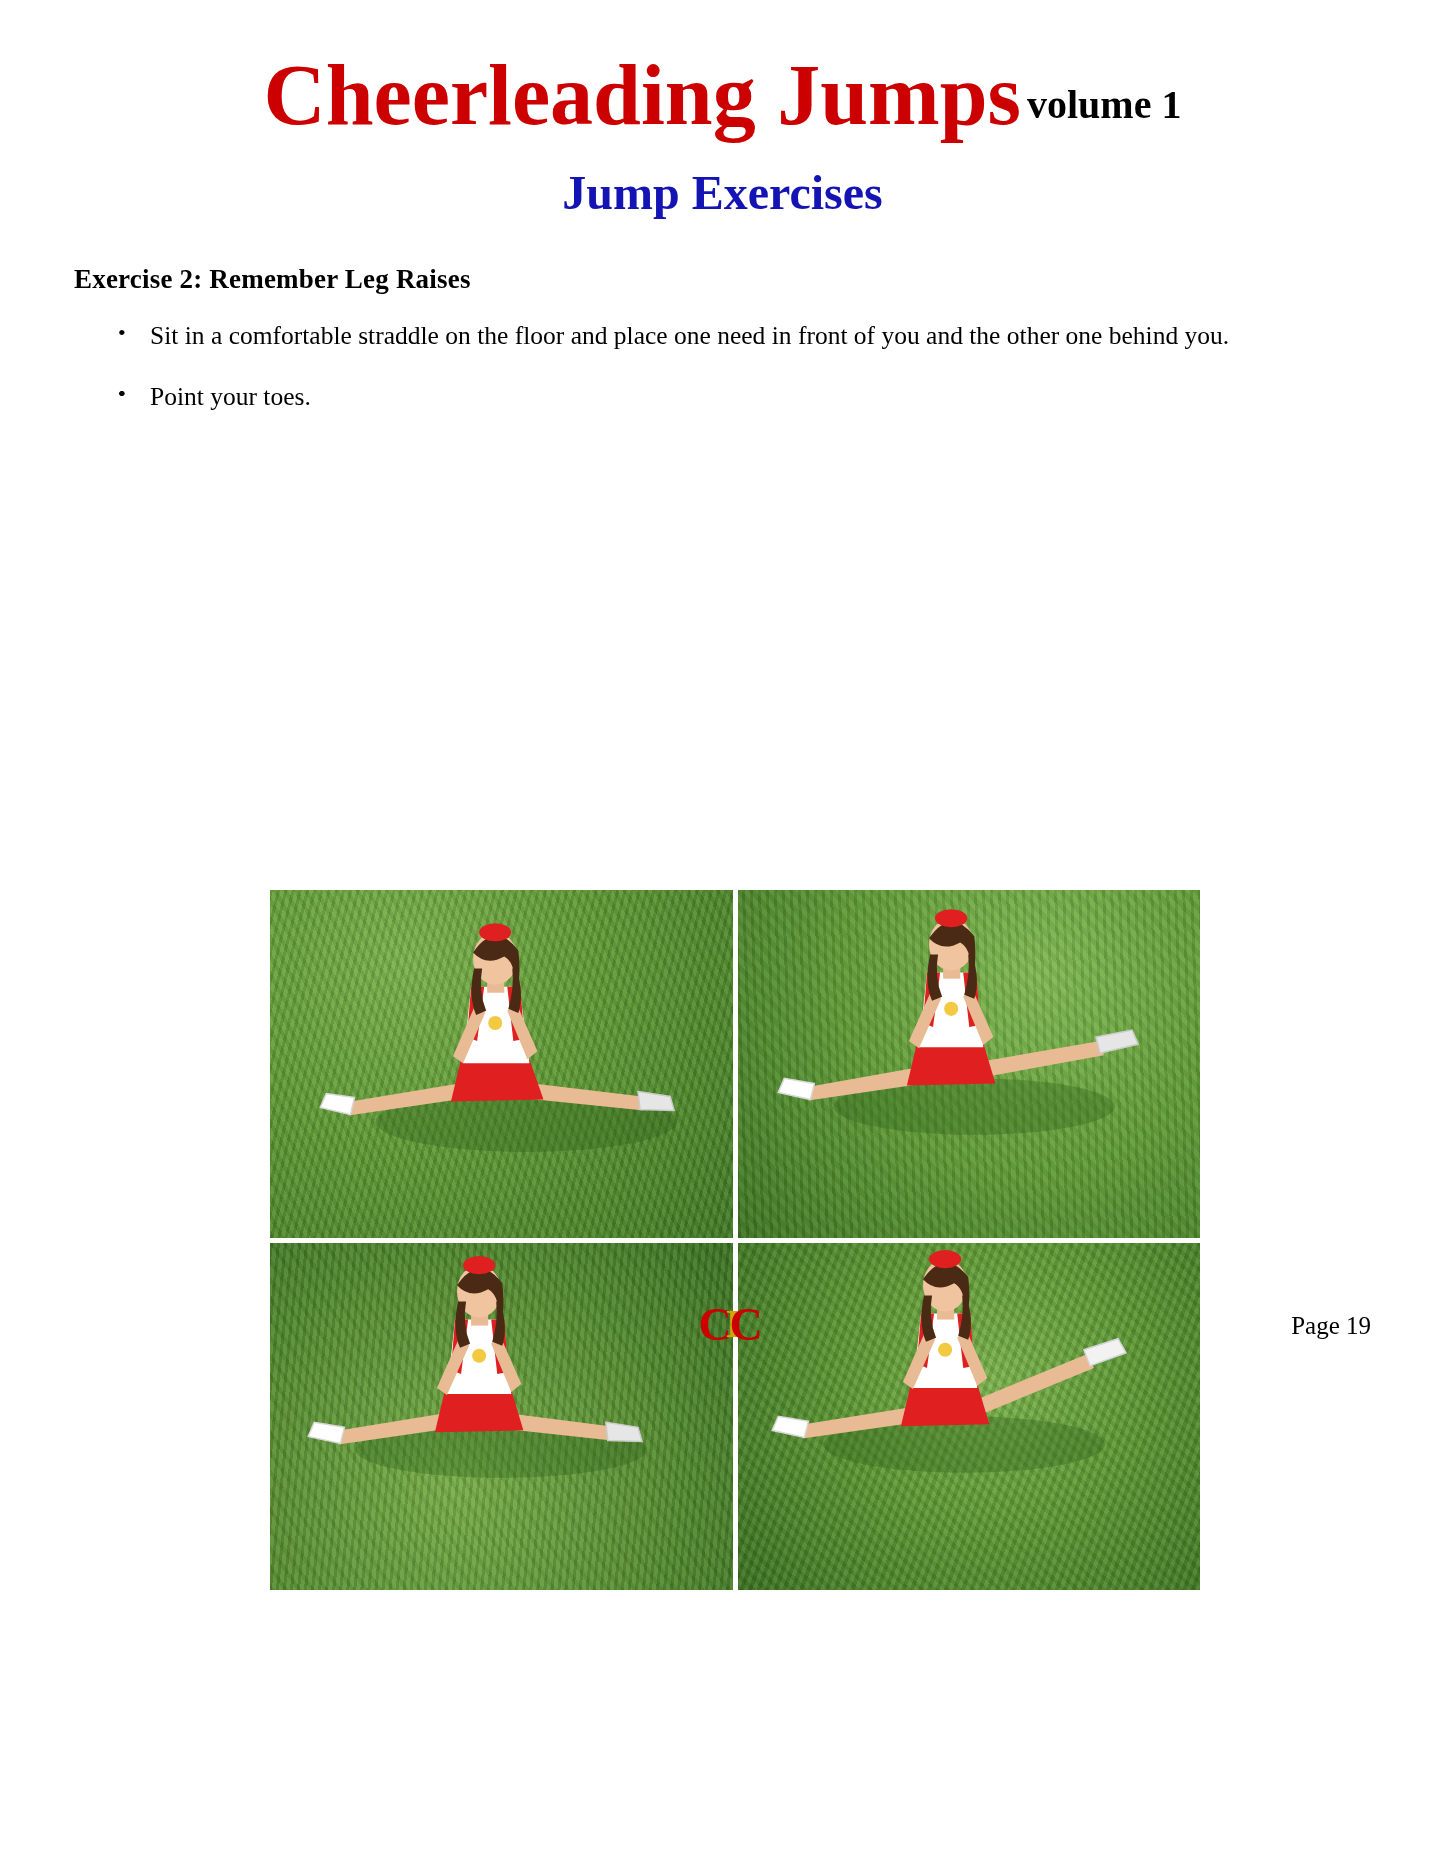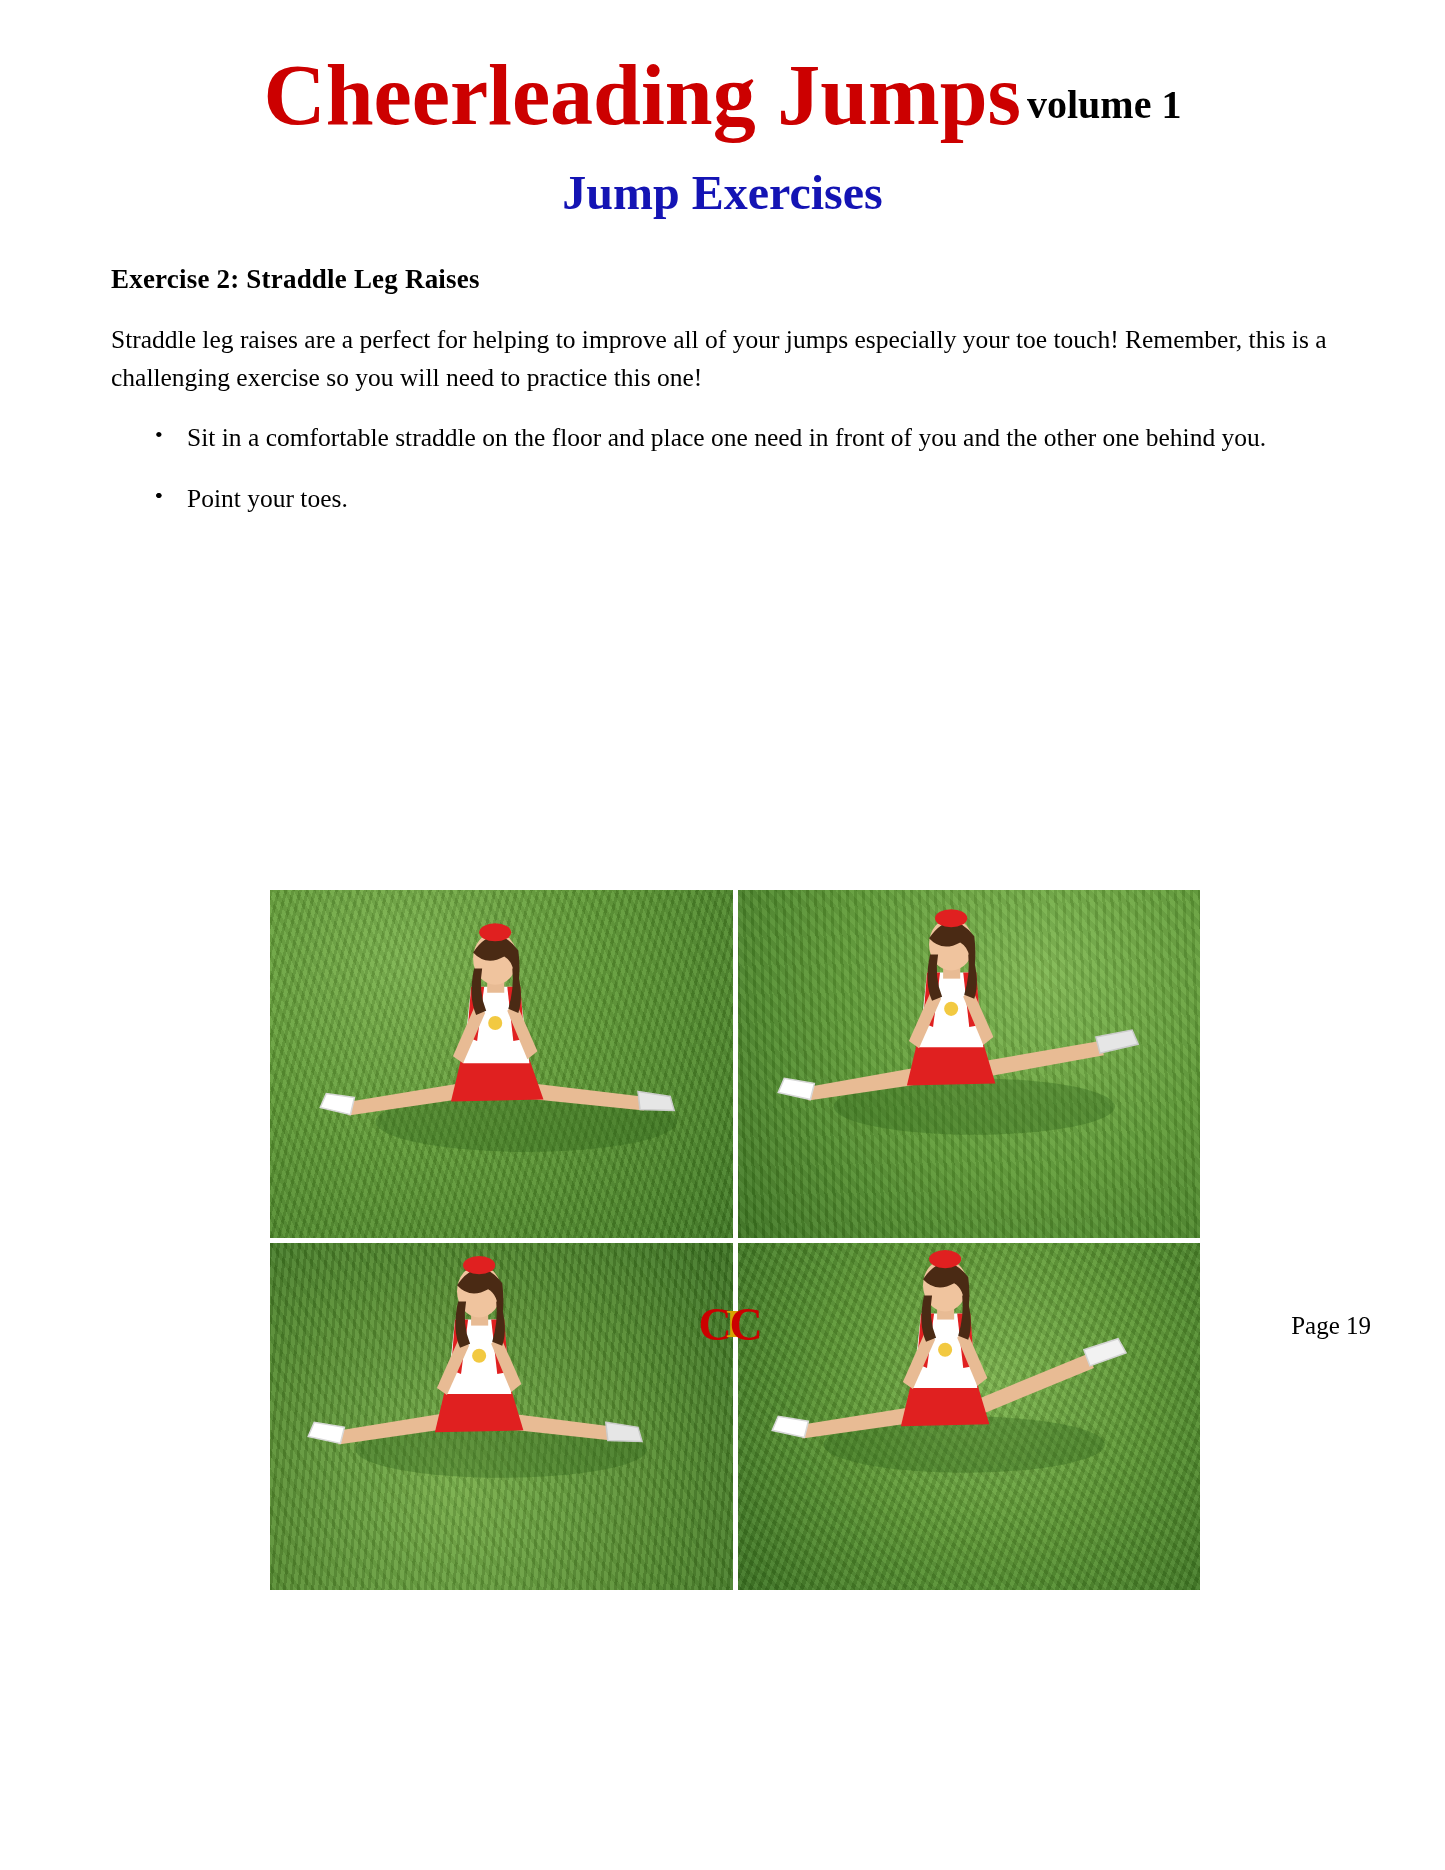--- a/index.html
+++ b/index.html
@@ -13,21 +13,21 @@
     position: relative;
     font-family: "Liberation Serif", serif;
     color: #000000;
     overflow: hidden;
   }
   .page {
     position: relative;
     width: 1445px;
     height: 1430px;
     box-sizing: border-box;
-    padding: 0 109px;
+    padding: 0 72px;
   }
 
   
   .title-row {
     text-align: center;
     padding-top: 52px;
     line-height: 1;
     white-space: nowrap;
   }
   .title-main {
@@ -212,23 +212,22 @@
 <body>
 
 <div class="page">
 
   <div class="title-row">
     <span class="title-main">Cheerleading Jumps</span><span class="title-volume">volume 1</span>
   </div>
 
   <div class="subtitle">Jump Exercises</div>
 
-  <div class="exercise-heading">Exercise 2:  Straddle Leg Raises</div>
-
-  <div class="para">Straddle leg raises are a perfect for helping to improve all of your jumps especially your toe touch!  Remember, this is a challenging exercise so you will need to practice this one!</div>
+  <div class="exercise-heading">Exercise 2:  Remember Leg Raises</div>
+
 
 
   <ul class="tips">
     <li>
       <span class="bullet">•</span>
       <span>Sit in a comfortable straddle on the floor and place one need in front of you and the other one behind you.</span>
     </li>
     <li>
       <span class="bullet">•</span>
     </li>

